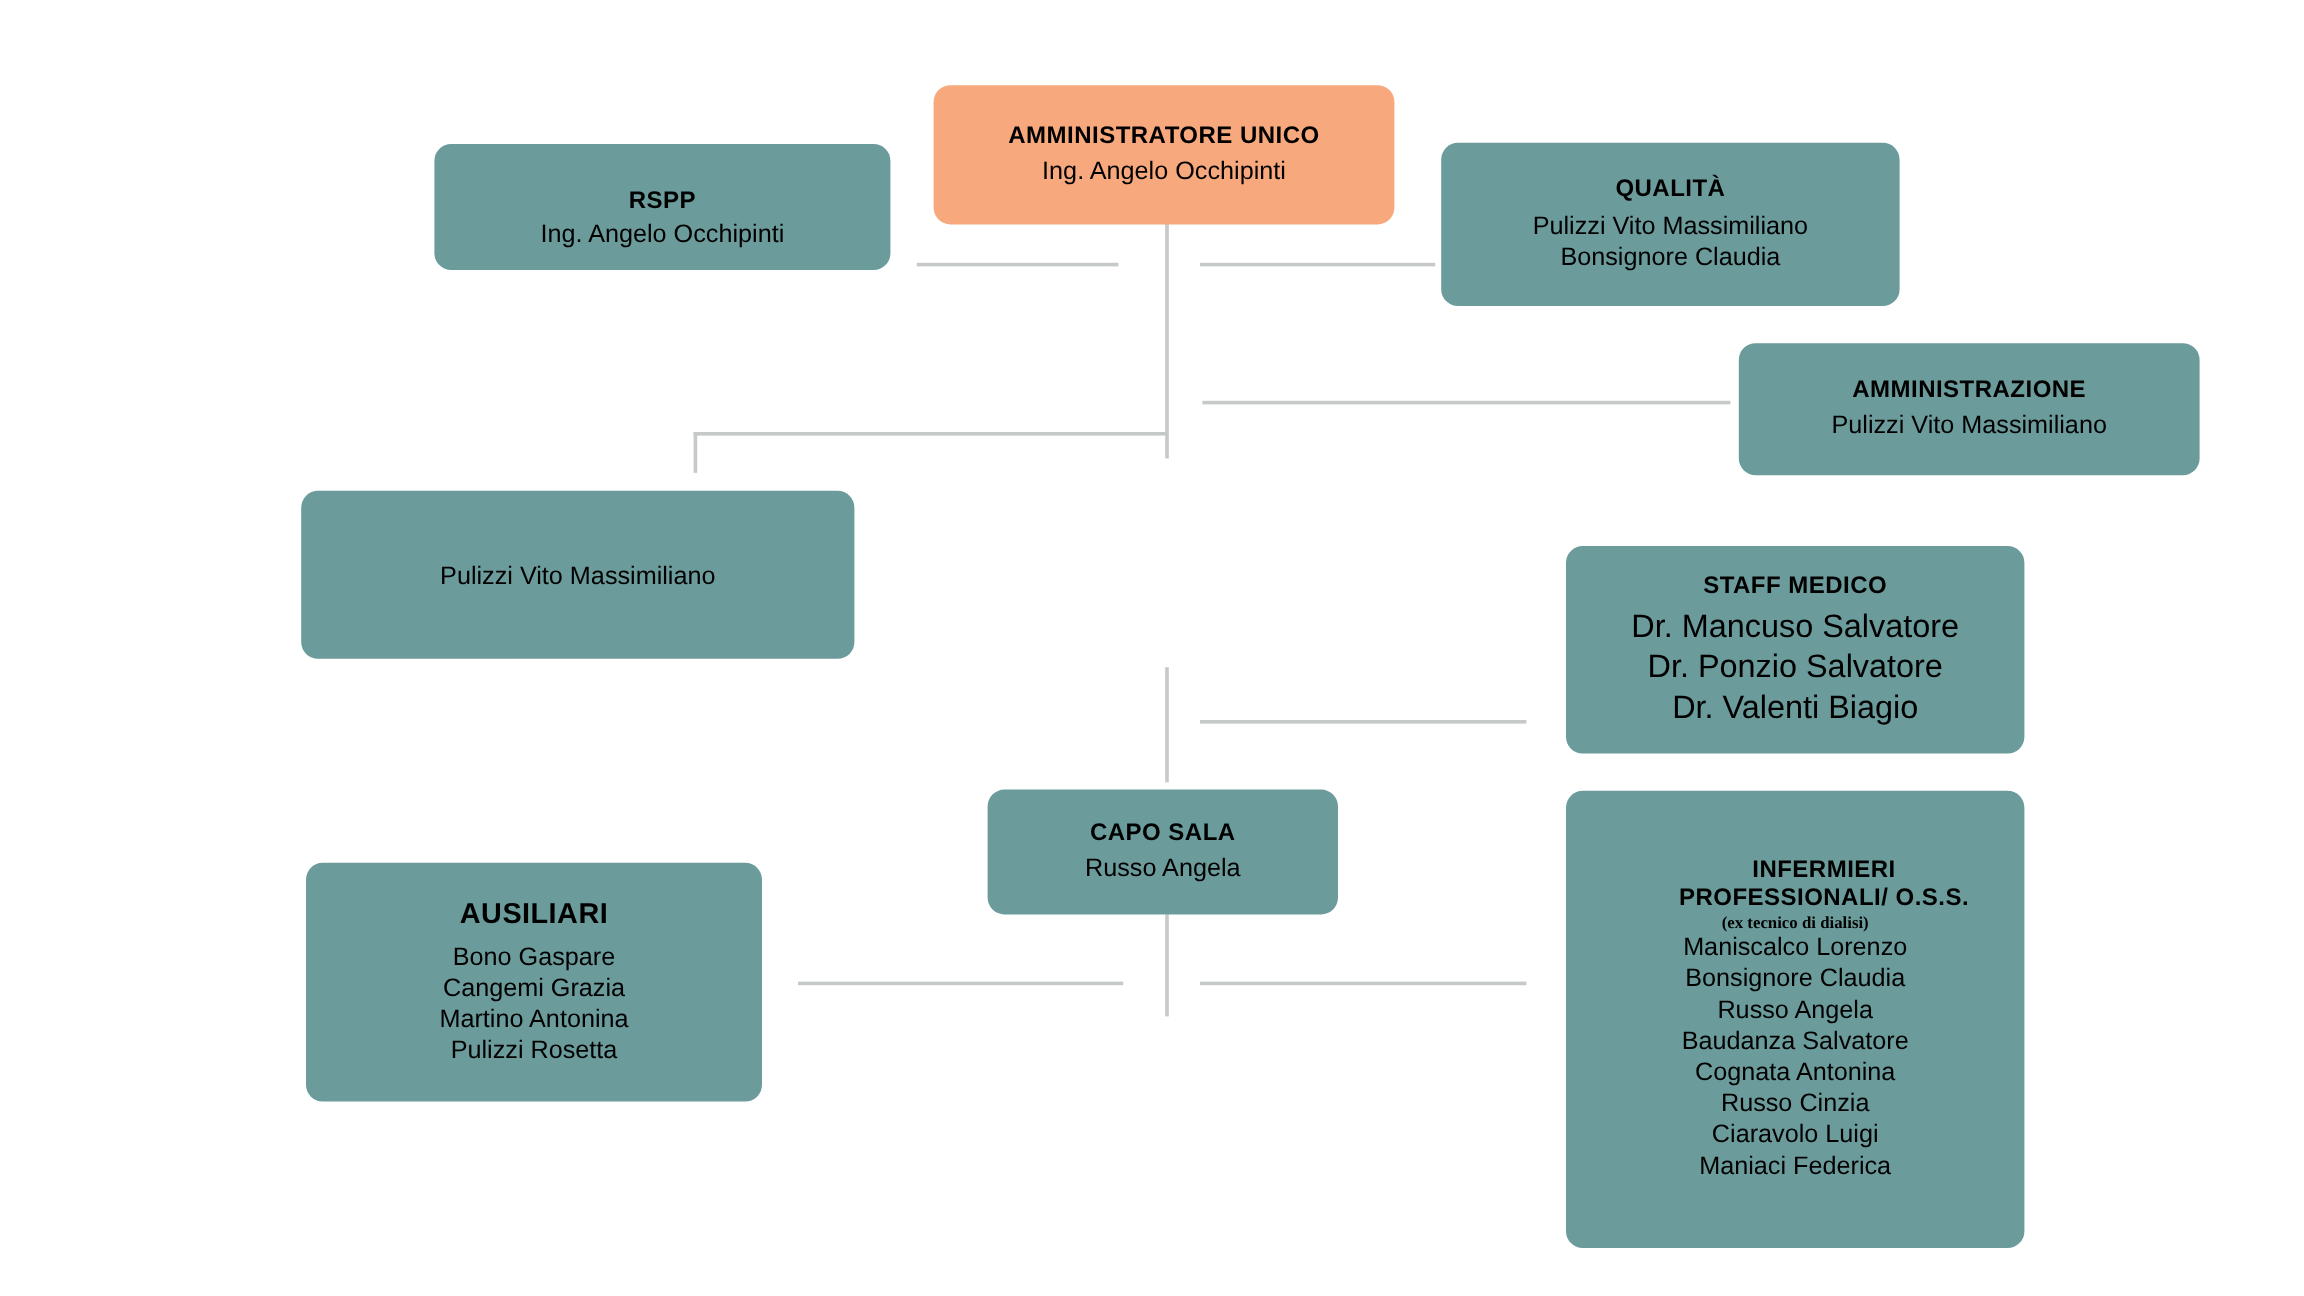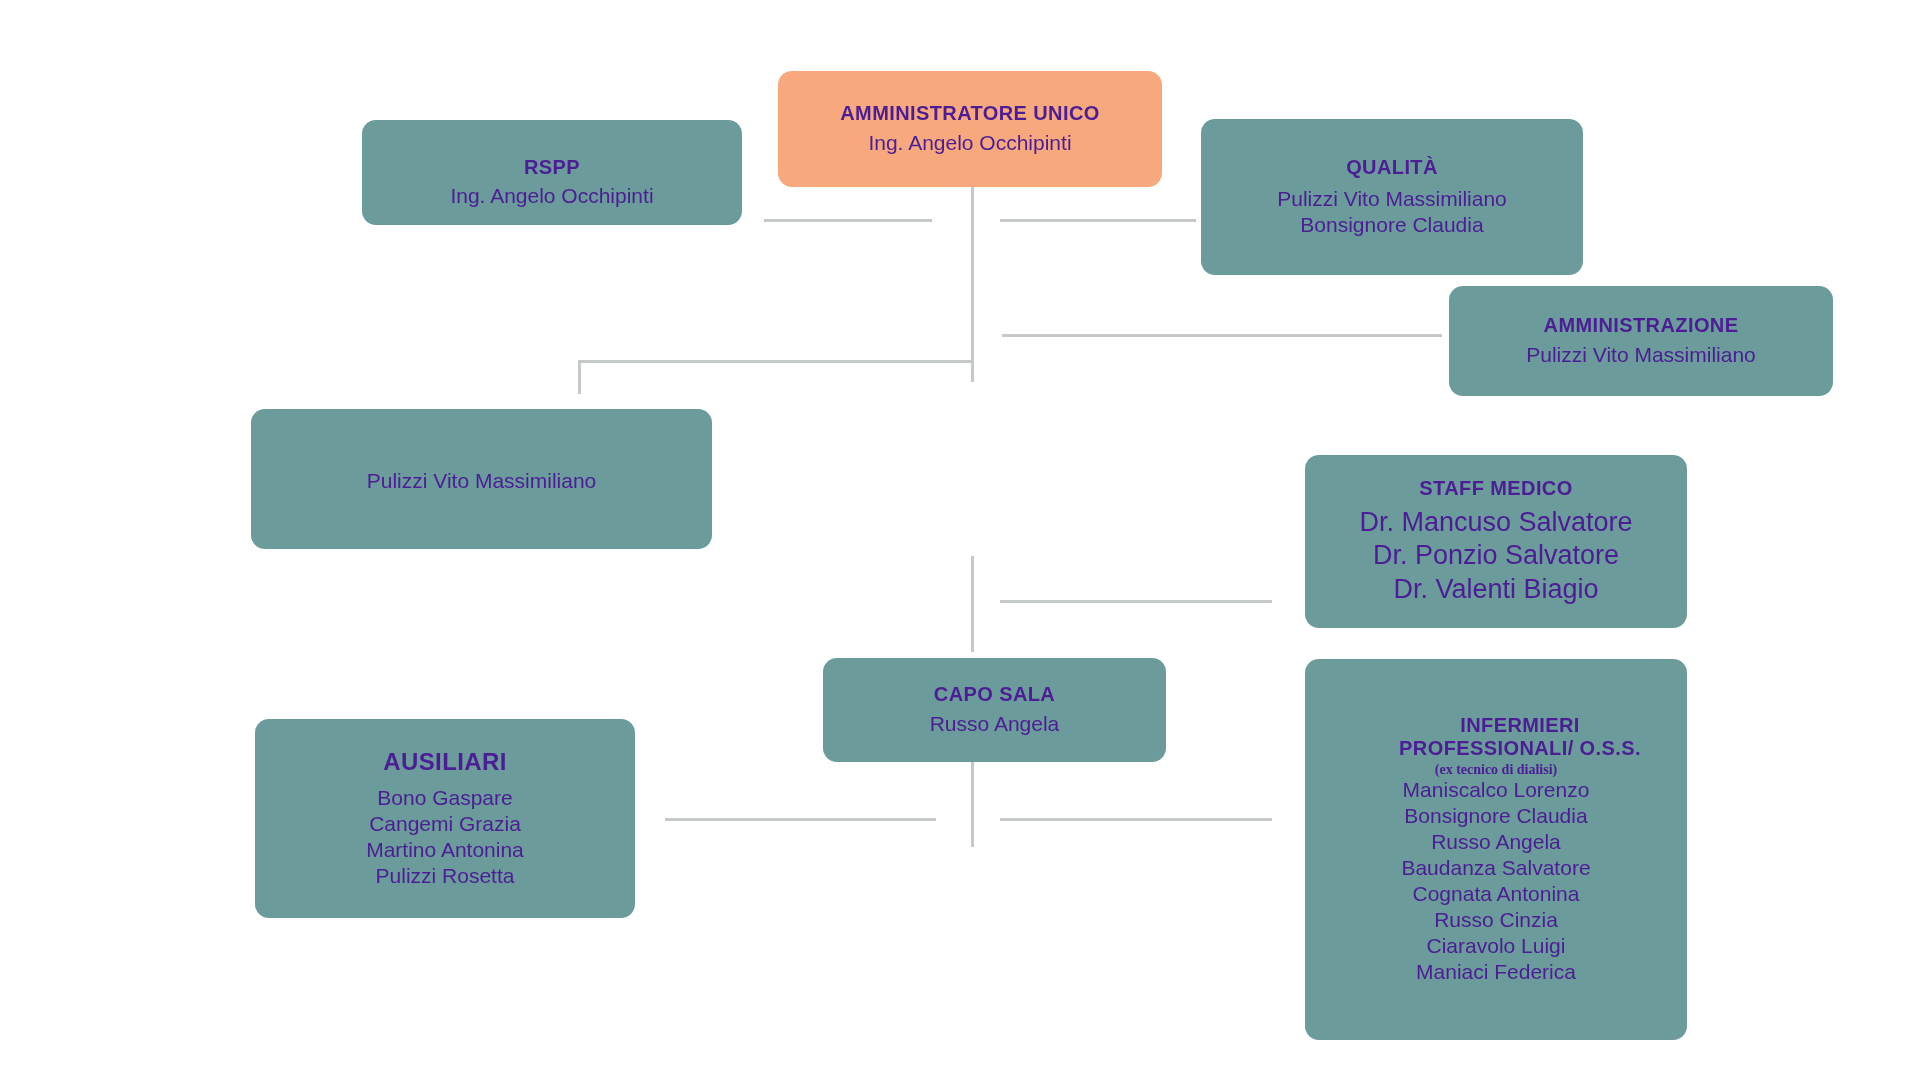--- a/index.html
+++ b/index.html
@@ -26,21 +26,21 @@
     background: #c6c9c9;
   }
   .line.h { height: 3px; }
   .line.v { width: 3px; }
 
   
   .node {
     position: absolute;
     box-sizing: border-box;
     border-radius: 14px;
-    color: #4c1d95;
+    color: #000000;
     text-align: center;
     display: flex;
     flex-direction: column;
     justify-content: center;
     align-items: center;
     padding: 10px 10px;
   }
   .node.teal   { background: #6b9b9b; }
   .node.orange { background: #f7a97d; }
 
@@ -121,21 +121,21 @@
   <div class="node orange s-amministratore" style="left:778px; top:71px; width:384px; height:116px;">
     <div class="node-title">AMMINISTRATORE UNICO</div>
     <div class="node-people">Ing. Angelo Occhipinti</div>
   </div>
 
   <div class="node teal s-rspp" style="left:362px; top:120px; width:380px; height:105px;">
     <div class="node-title">RSPP</div>
     <div class="node-people">Ing. Angelo Occhipinti</div>
   </div>
 
-  <div class="node teal s-qualita" style="left:1201px; top:119px; width:382px; height:156px;">
+  <div class="node teal s-qualita" style="left:1201px; top:119px; width:382px; height:136px;">
     <div class="node-title">QUALITÀ</div>
     <div class="node-people">Pulizzi Vito Massimiliano
 Bonsignore Claudia</div>
   </div>
 
   <div class="node teal s-amministrazione" style="left:1449px; top:286px; width:384px; height:110px;">
     <div class="node-title">AMMINISTRAZIONE</div>
     <div class="node-people">Pulizzi Vito Massimiliano</div>
   </div>
 
@@ -144,21 +144,21 @@
   </div>
 
 
   <div class="node teal s-staff" style="left:1305px; top:455px; width:382px; height:173px;">
     <div class="node-title">STAFF MEDICO</div>
     <div class="node-people">Dr. Mancuso Salvatore
 Dr. Ponzio Salvatore
 Dr. Valenti Biagio</div>
   </div>
 
-  <div class="node teal s-caposala" style="left:823px; top:658px; width:343px; height:104px;">
+  <div class="node teal s-caposala" style="left:823px; top:658px; width:292px; height:104px;">
     <div class="node-title">CAPO SALA</div>
     <div class="node-people">Russo Angela</div>
   </div>
 
   <div class="node teal s-infermieri" style="left:1305px; top:659px; width:382px; height:381px;">
     <div class="node-title">INFERMIERI
 PROFESSIONALI/ O.S.S.</div>
     <div class="node-sub">(ex tecnico di dialisi)</div>
     <div class="node-people">Maniscalco Lorenzo
 Bonsignore Claudia

